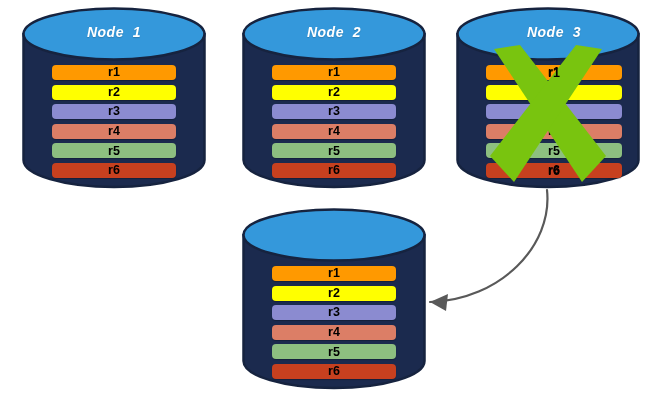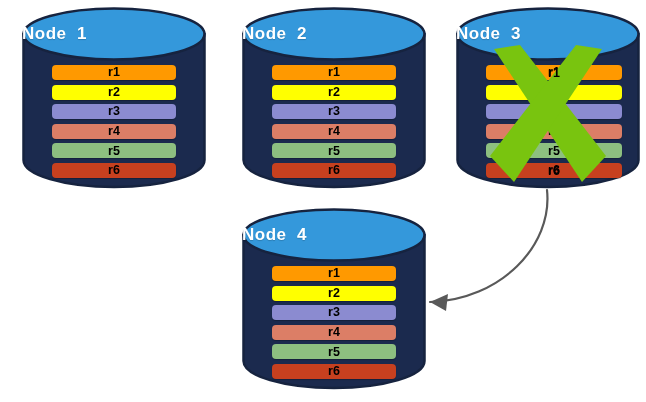--- a/index.html
+++ b/index.html
@@ -28,27 +28,29 @@
   }
   .cyl-svg {
     position: absolute;
     left: 0; top: 0;
     overflow: visible;
   }
   .node-title {
     position: absolute;
     left: 0;
     width: 100%;
+    text-align: center;
     color: #ffffff;
     font-weight: bold;
-    font-size: 17px;
+    font-size: 14px;
     letter-spacing: 0.5px;
     font-family: "Liberation Sans", sans-serif;
     white-space: pre;
     text-shadow: 0 1px 1px rgba(0,0,0,0.18);
+    font-style: italic;
   }
   .rows {
     position: absolute;
     left: 0;
     width: 100%;
     display: flex;
     flex-direction: column;
   }
   .row {
     position: relative;
@@ -143,21 +145,20 @@
         </svg>
         <div style="position: absolute; left: 0px; width: 100%; text-align: center; top: 59px; font-weight: bold; font-size: 12.5px; color: rgb(0, 0, 0); font-family: &quot;Liberation Sans&quot;, sans-serif;">r1</div>
         <div style="position: absolute; left: 0px; width: 100%; text-align: center; top: 157px; font-weight: bold; font-size: 12.5px; color: rgb(0, 0, 0); font-family: &quot;Liberation Sans&quot;, sans-serif;">r6</div>
       </div>
       <div class="node" style="left: 242px; top: 208px; width: 184px; height: 180px;">
         <svg class="cyl-svg" width="184" height="180" viewBox="0 0 184 180">
           <ellipse cx="92" cy="157" rx="88" ry="21" fill="rgba(0,0,0,0.16)"></ellipse>
           <path d="M 1.5,27 L 1.5,153 A 90.5,27 0 0 0 182.5,153 L 182.5,27 Z" fill="#1b2a4e" stroke="#16233f" stroke-width="2.5"></path>
           <ellipse cx="92" cy="27" rx="90.5" ry="25.5" fill="#3498db" stroke="#16233f" stroke-width="2.5"></ellipse>
         </svg>
-        <div class="node-title" style="top: 17px;">Node  4</div>
         <div class="rows" style="top: 58px; padding-left: 30px; padding-right: 30px; box-sizing: border-box; gap: 4.6px;">
           <div class="row" style="background: rgb(255, 153, 0); height: 15px; font-size: 12.5px;">r1</div>
           <div class="row" style="background: rgb(255, 255, 0); height: 15px; font-size: 12.5px;">r2</div>
           <div class="row" style="background: rgb(139, 139, 208); height: 15px; font-size: 12.5px;">r3</div>
           <div class="row" style="background: rgb(220, 126, 102); height: 15px; font-size: 12.5px;">r4</div>
           <div class="row" style="background: rgb(141, 191, 128); height: 15px; font-size: 12.5px;">r5</div>
           <div class="row" style="background: rgb(199, 64, 31); height: 15px; font-size: 12.5px;">r6</div>
         </div>
       </div>
     </div>

